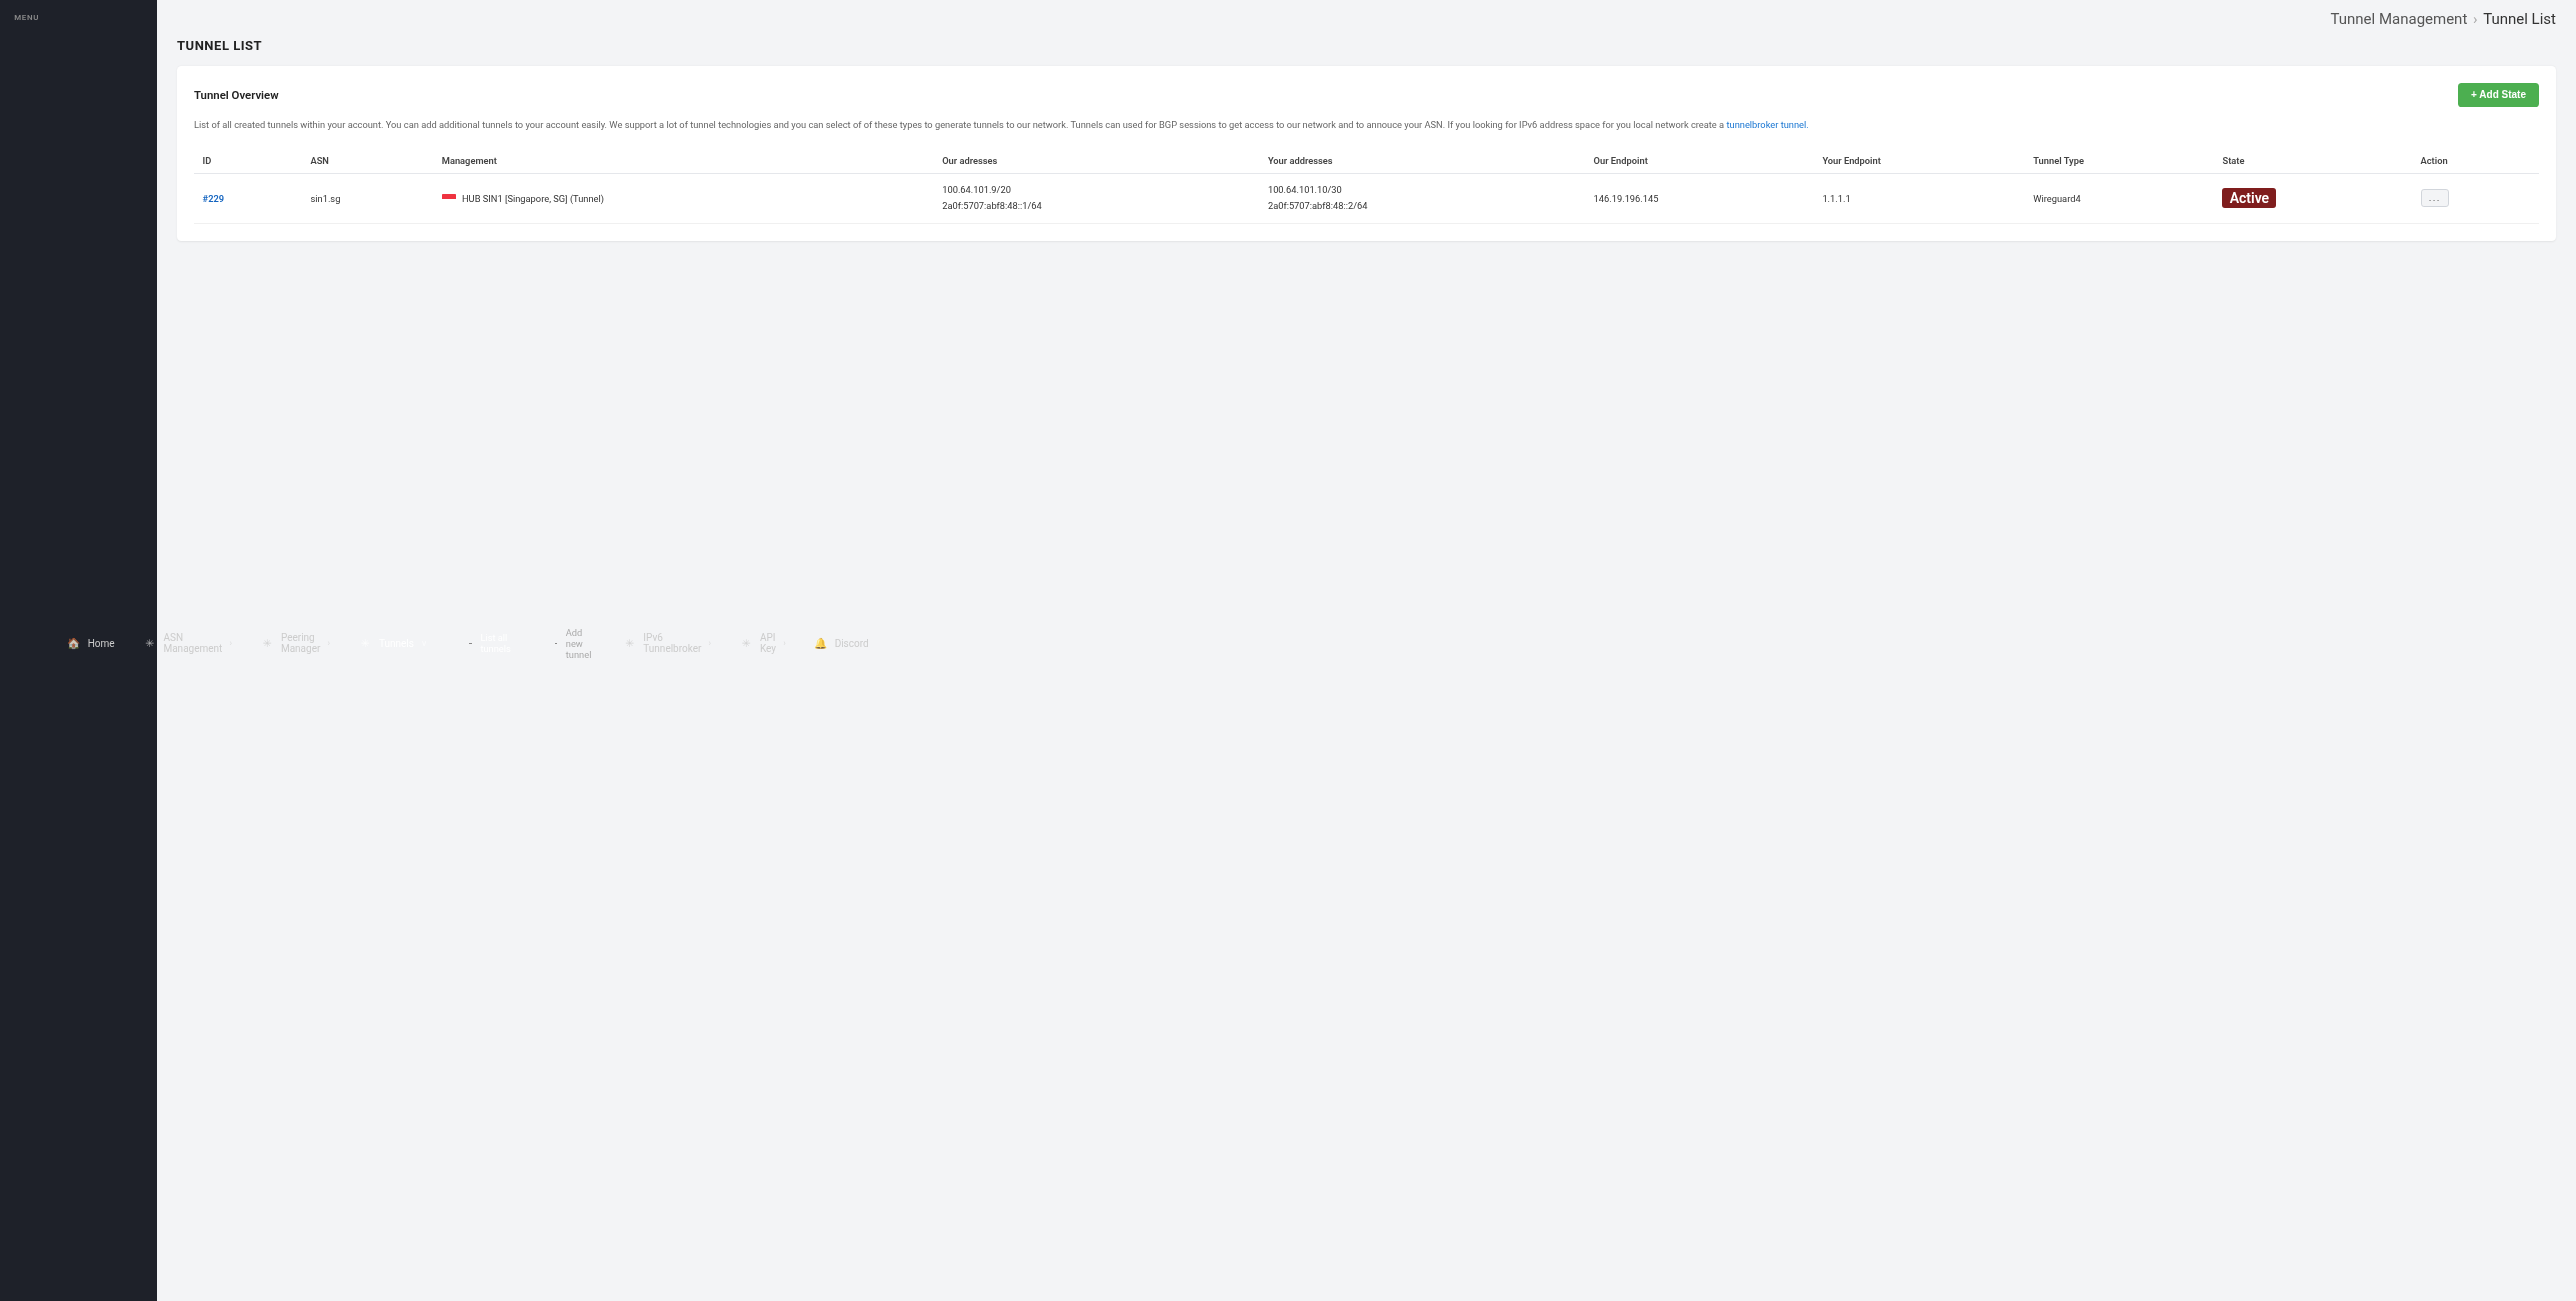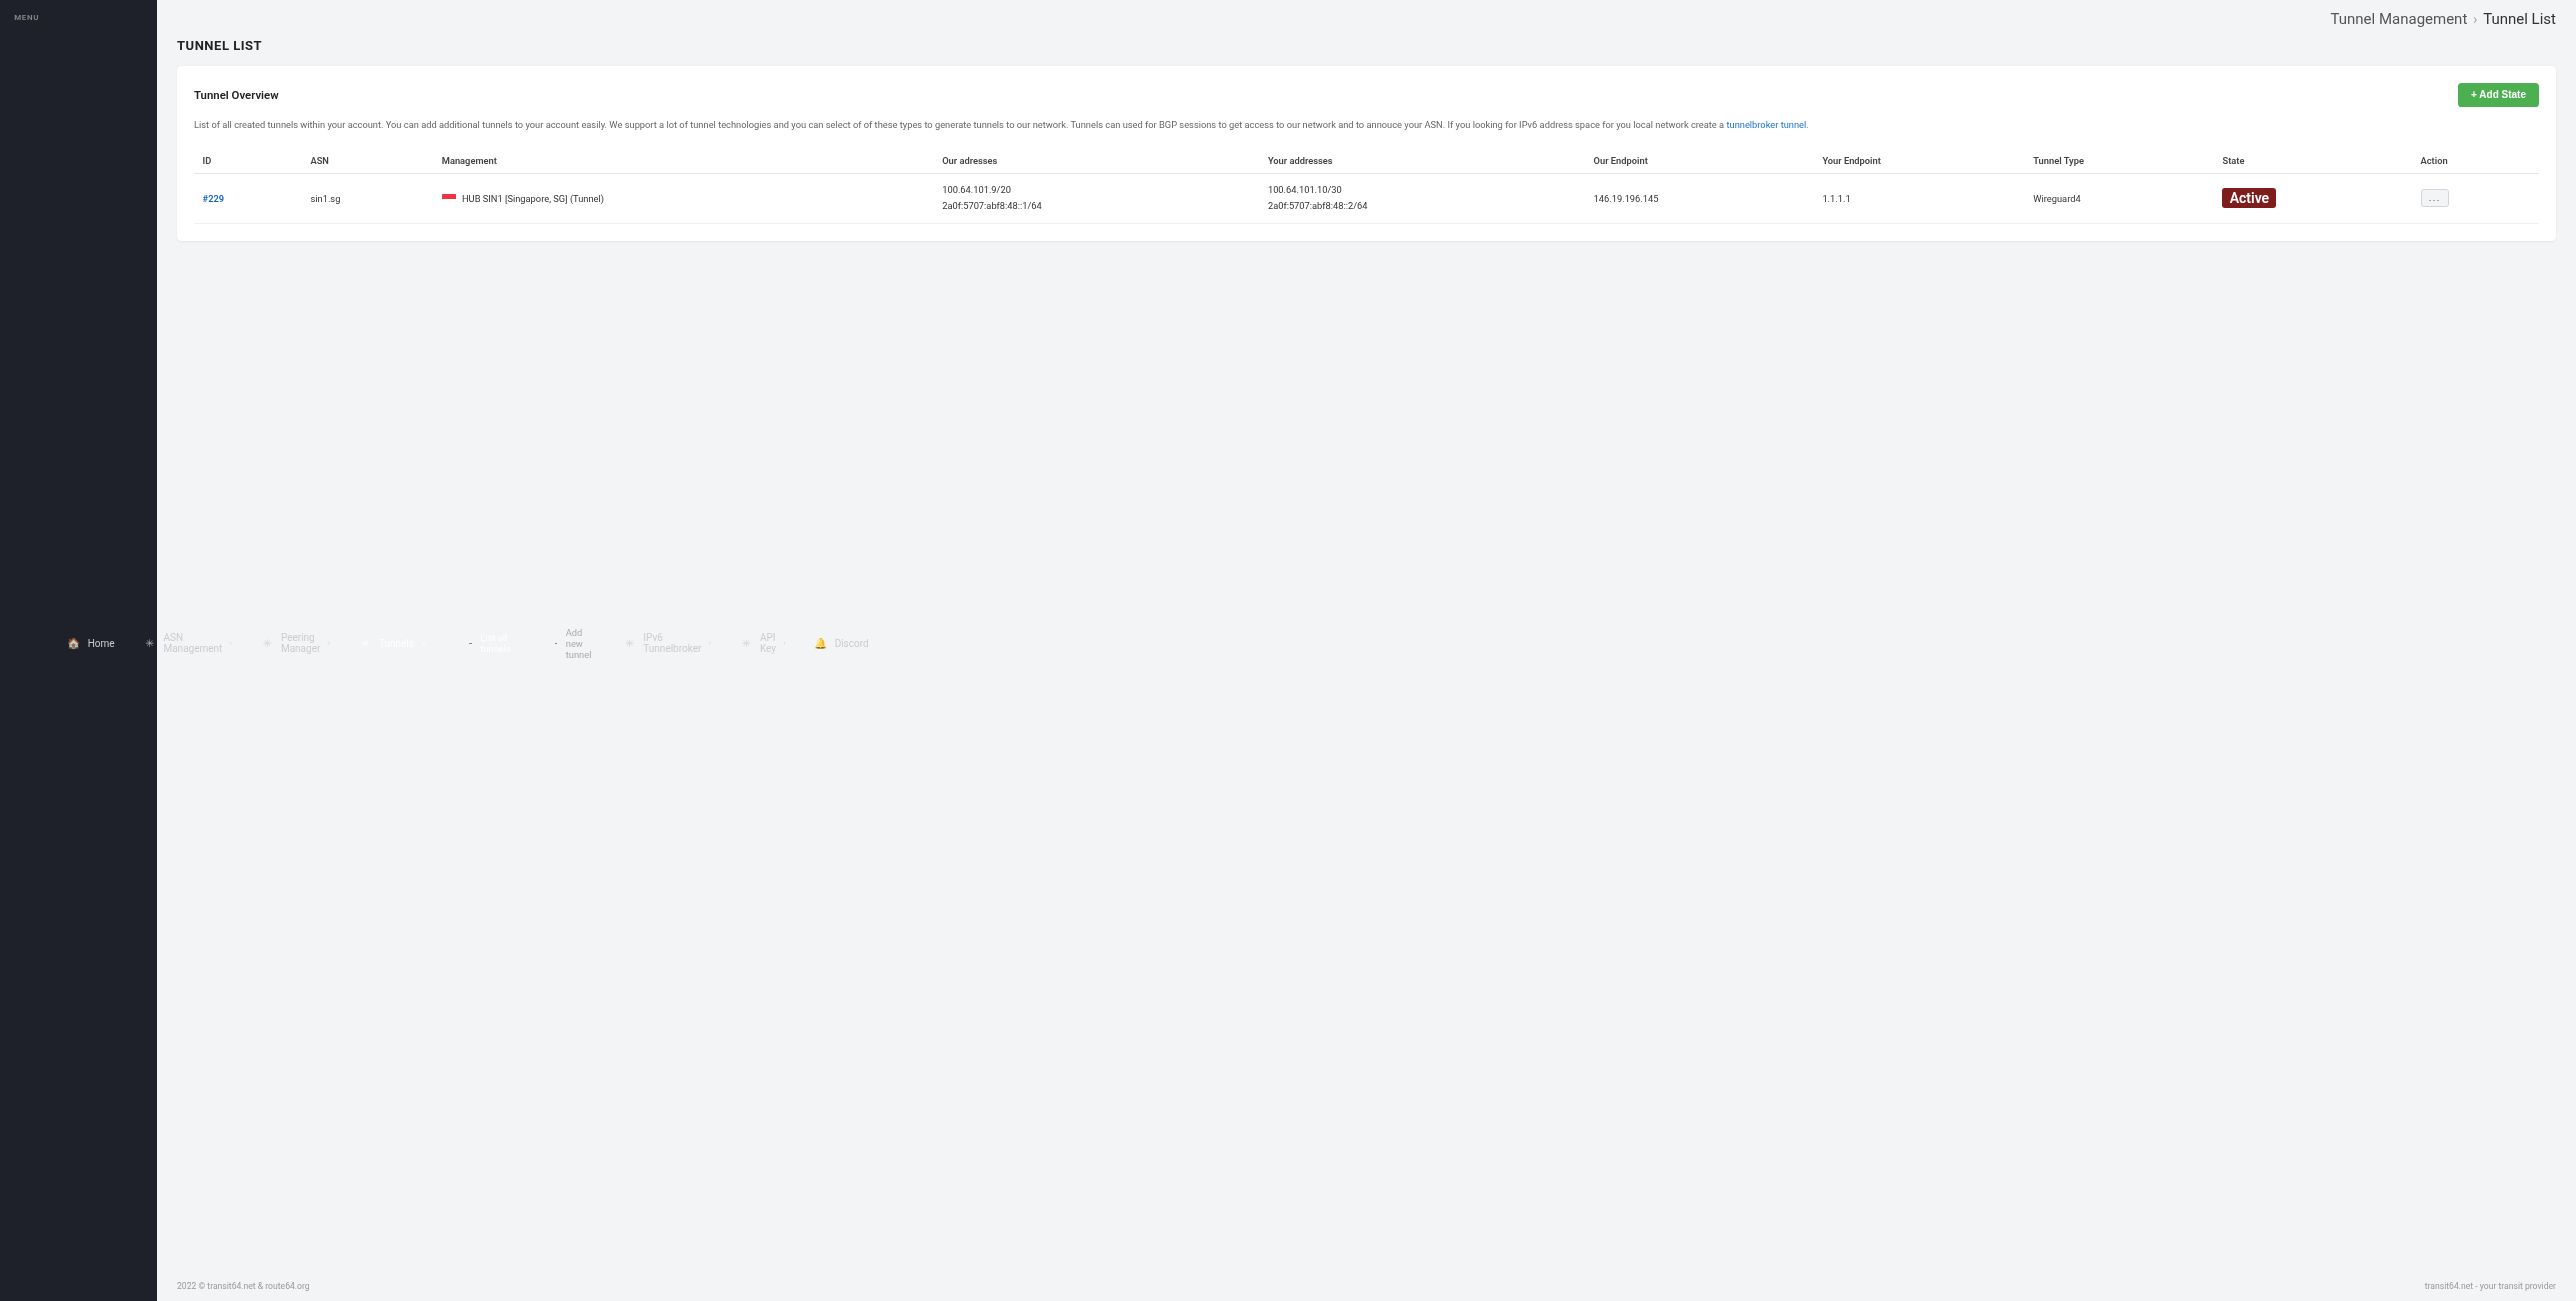--- a/index.html
+++ b/index.html
@@ -357,18 +357,14 @@
             </td>
             <td>
               <button class="action-btn">...</button>
             </td>
           </tr>
         </tbody>
       </table>
     </div>
   </div>
 
-  <div class="footer">
-    <span>2022 © transit64.net &amp; route64.org</span>
-    <span>transit64.net - your transit provider</span>
-  </div>
 </div>
 
 
 </body></html>

